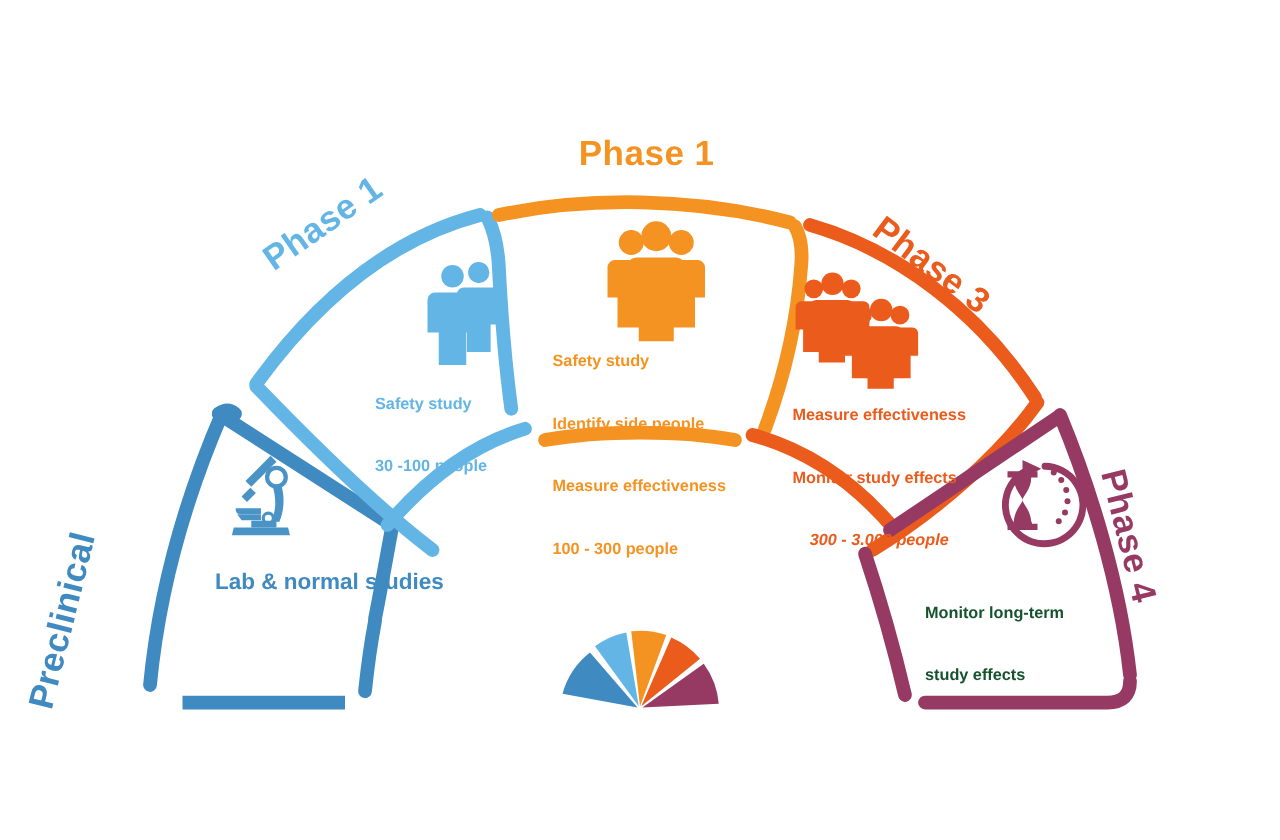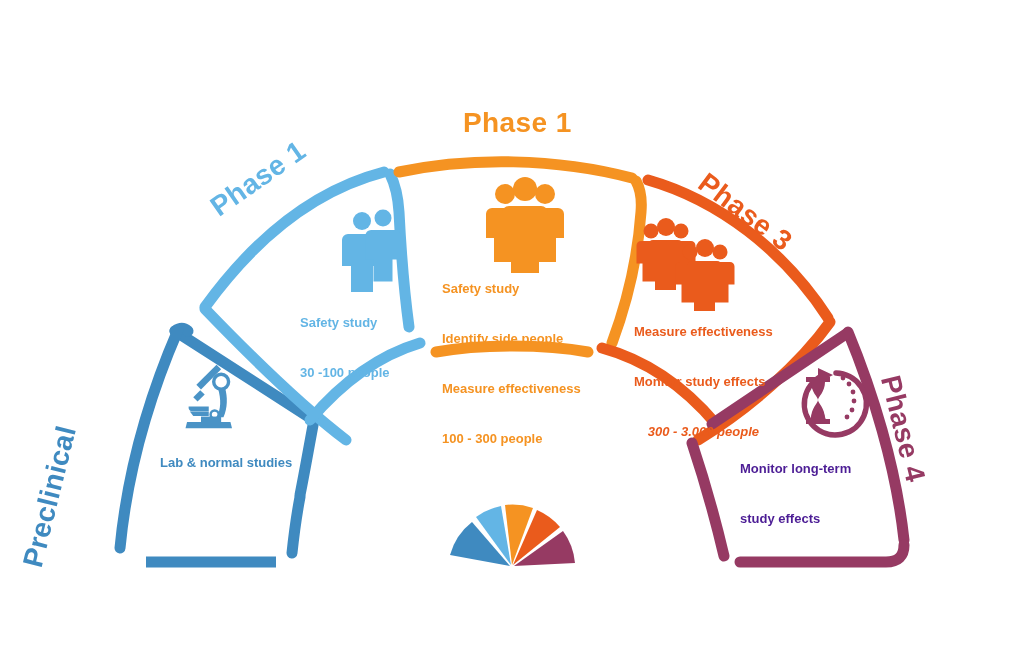--- a/index.html
+++ b/index.html
@@ -34,21 +34,21 @@
     line-height: 1.18;
   }
   .phase-title {
     font-size: 28px;
     letter-spacing: 0.4px;
   }
   .body-text {
     font-size: 13px;
     line-height: 1.28;
   }
-  .tiny-text { font-size: 13px; }
+  .tiny-text { font-size: 18px; margin-left: 12px; }
 </style>
 </head>
 <body>
 
 <div id="stage">
 
   <svg id="diagram" viewBox="0 0 1024 672">
 
     <g>
 
@@ -204,18 +204,18 @@
   <div class="lbl phase-title" style="left:712px; top:166px; color:#ea5b1c; transform-origin: left top; transform: rotate(37deg);">Phase 3</div>
 
   <div class="lbl body-text" style="left:634px; top:291px; color:#ea5b1c;">
     <div>Measure effectiveness</div>
     <div>Monitor study effects</div>
     <div style="text-align:center;font-style:italic;">300 - 3.000 people</div>
   </div>
 
   <div class="lbl phase-title" style="left:906px; top:372px; color:#963a63; transform-origin: left top; transform: rotate(76deg);">Phase 4</div>
 
-  <div class="lbl body-text" style="left:740px; top:428px; color:#4c1d95;">
+  <div class="lbl body-text" style="left:740px; top:449px; color:#14532d;">
     <div>Monitor long-term</div>
     <div>study effects</div>
   </div>
 
 </div>
 
 </body></html>

